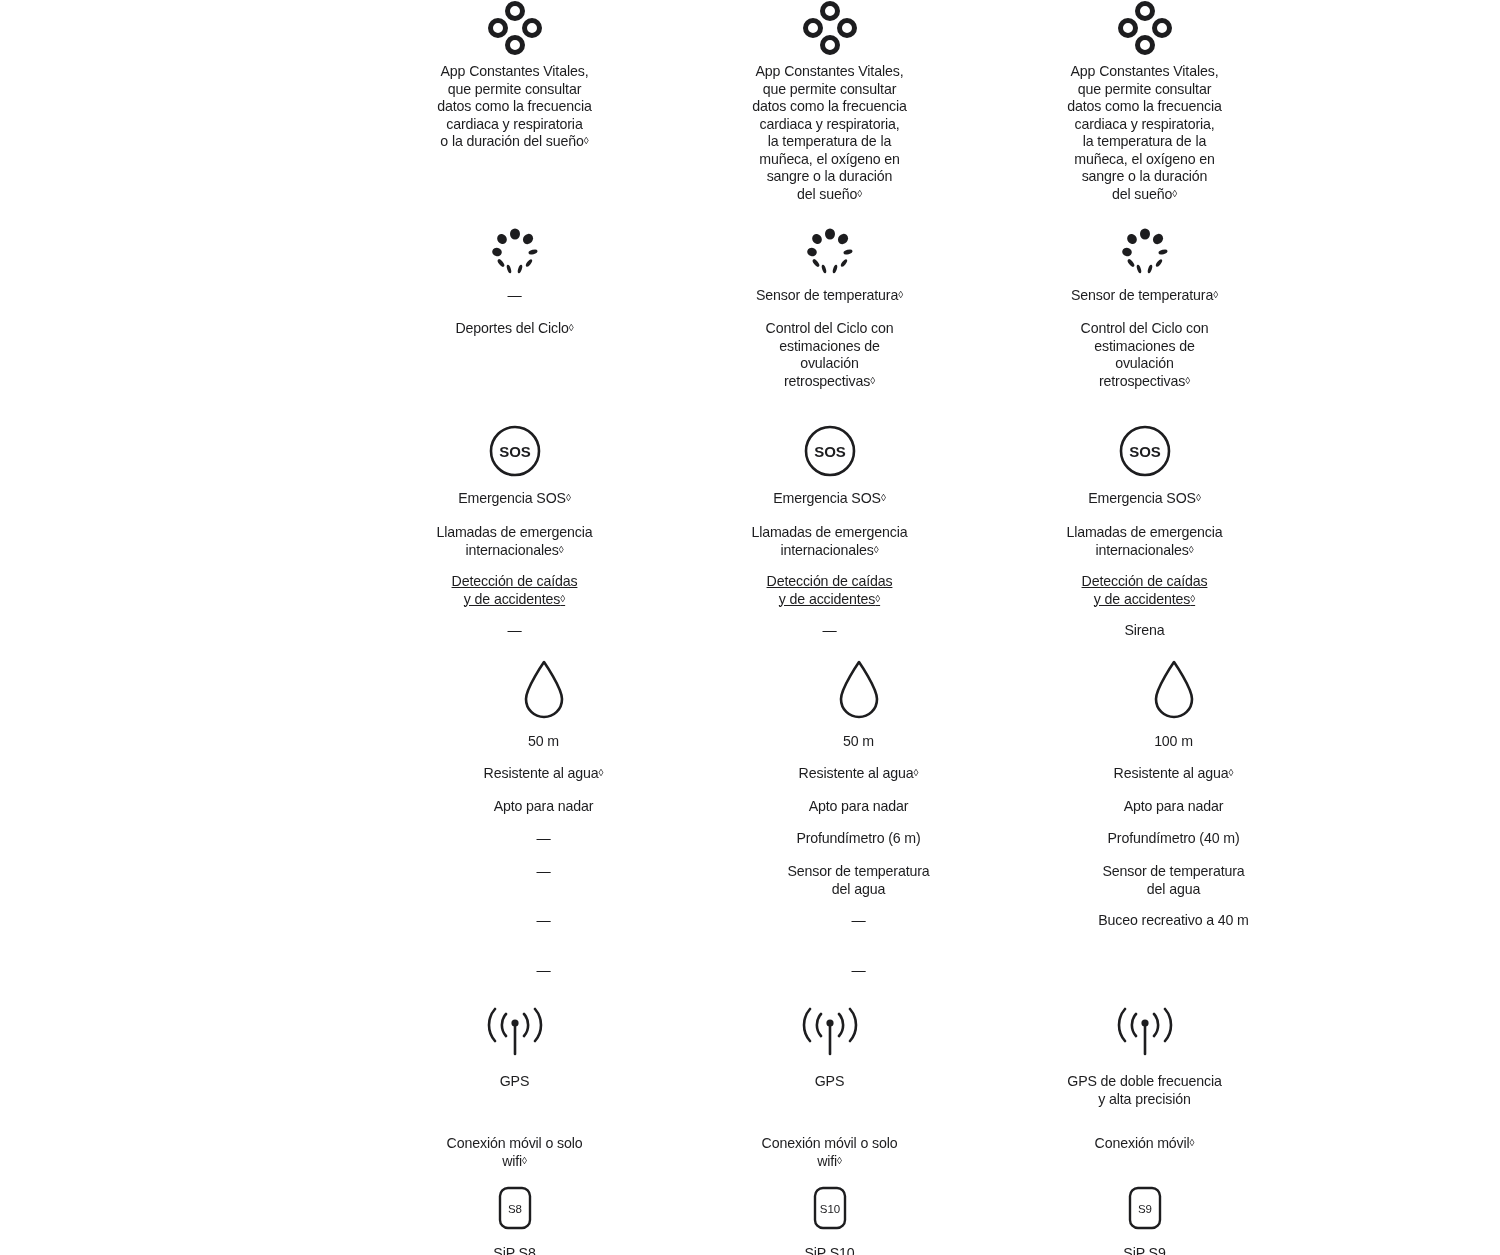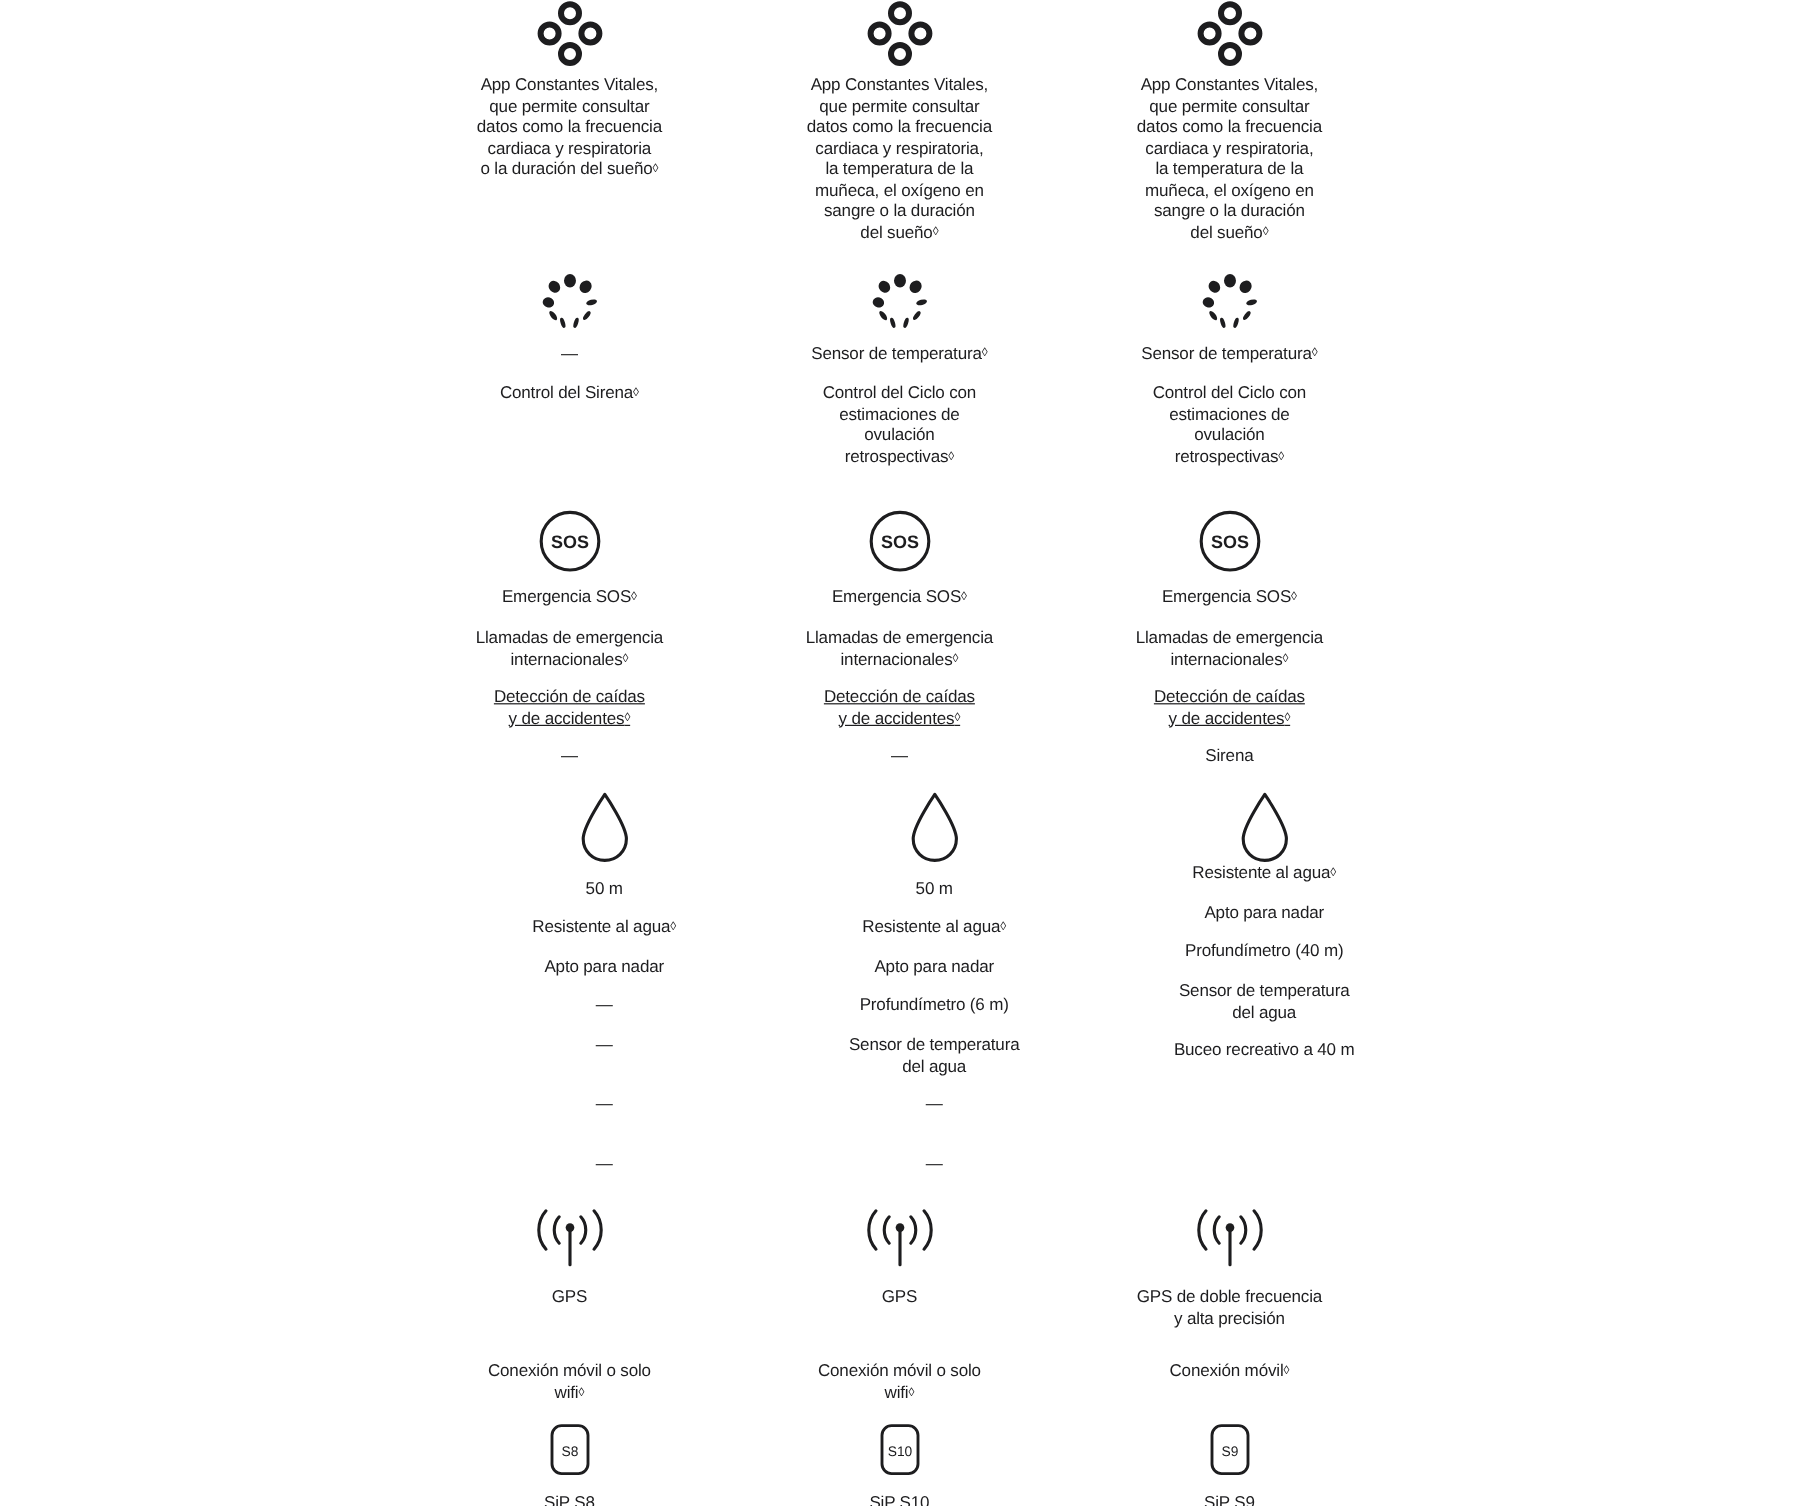--- a/index.html
+++ b/index.html
@@ -24,20 +24,21 @@
     box-sizing: border-box;
   }
 
   
   .section {
     position: absolute;
     left: 0;
     width: 1500px;
     display: grid;
     grid-template-columns: 337px 275px 275px 275px 338px;
+    gap: 40px;
   }
   .colpad { }
 
   .cell {
     display: flex;
     flex-direction: column;
     align-items: center;
     text-align: center;
   }
 
@@ -218,21 +219,21 @@
             <ellipse cx="22" cy="44" rx="1.8" ry="4.4" transform="rotate(-18 22 44)"></ellipse>
             <ellipse cx="33" cy="44" rx="1.8" ry="4.4" transform="rotate(18 33 44)"></ellipse>
           </g>
         </svg>
       </div>
       <div class="rows">
         <div class="row row-a">
             <span class="dash">—</span>
           </div>
         <div class="row row-b">
-            <span class="feat"><span>Control del Sirena</span><sup class="fn">◊</sup></span>
+            <span class="feat"><span>Deportes del Ciclo</span><sup class="fn">◊</sup></span>
           </div>
       </div>
     </div>
 
     <div class="cell">
       <div class="icon-wrap">
         <svg width="56" height="56" viewBox="0 0 56 56" aria-hidden="true">
           <g fill="#1d1d1f">
             <ellipse cx="28" cy="9" rx="5.0" ry="5.6"></ellipse>
             <ellipse cx="41" cy="14" rx="4.8" ry="5.4" transform="rotate(40 41 14)"></ellipse>
@@ -438,20 +439,23 @@
       </div>
     </div>
 
     <div class="cell">
       <div class="icon-wrap">
         <svg width="48" height="62" viewBox="0 0 48 62" aria-hidden="true">
           <path d="M24 4 C24 4 6 30 6 41 C6 51.5 14.2 59 24 59 C33.8 59 42 51.5 42 41 C42 30 24 4 24 4 Z" fill="none" stroke="#1d1d1f" stroke-width="2.6" stroke-linejoin="round"></path>
         </svg>
       </div>
       <div class="rows">
+        <div class="row row-a">
+            <span class="feat">100 m</span>
+          </div>
         <div class="row row-b">
             <span class="feat"><span>Resistente al agua</span><sup class="fn">◊</sup></span>
           </div>
         <div class="row row-c">
             <span class="feat">Apto para nadar</span>
           </div>
         <div class="row row-d">
             <span class="feat">Profundímetro (40 m)</span>
           </div>
         <div class="row row-e">

